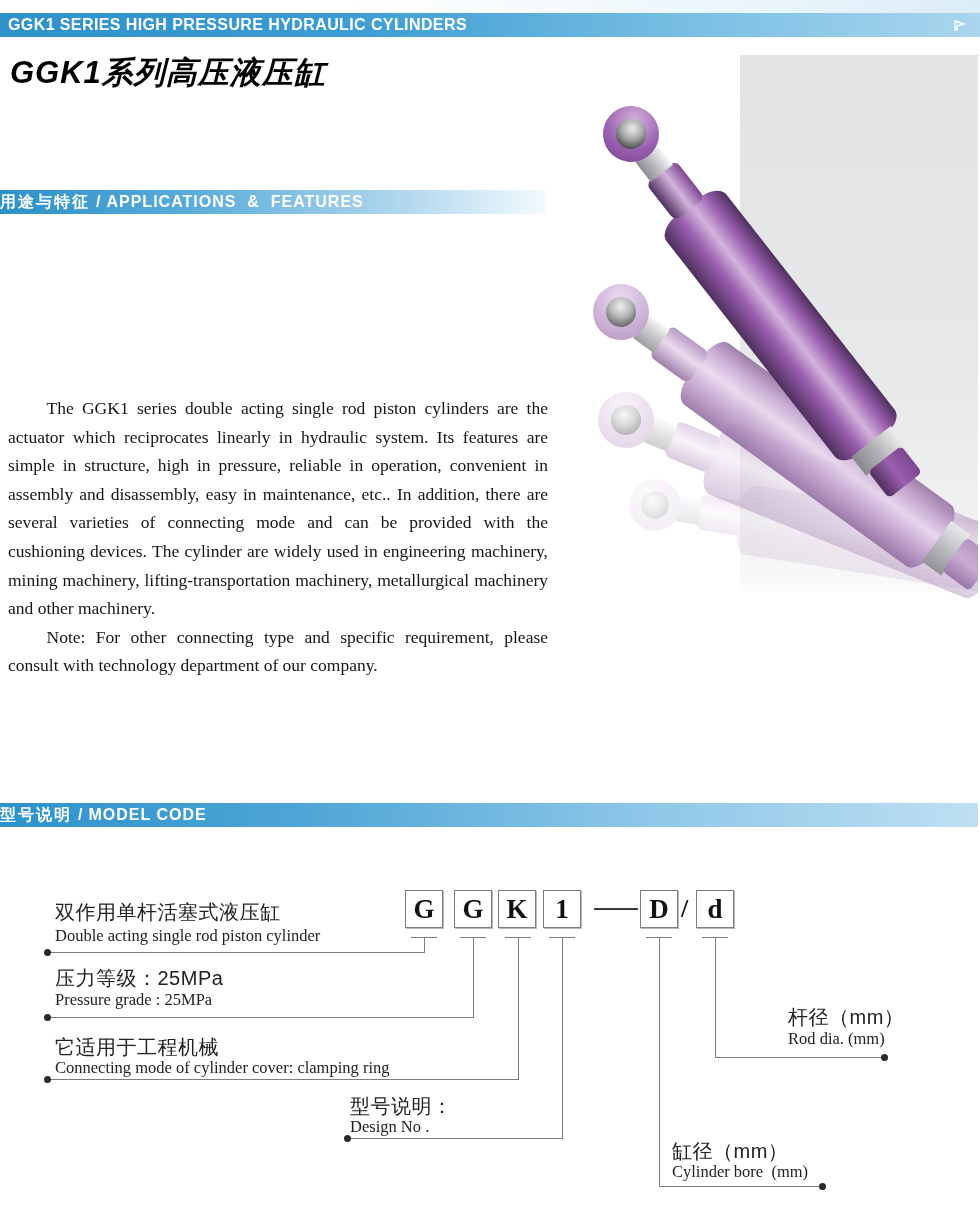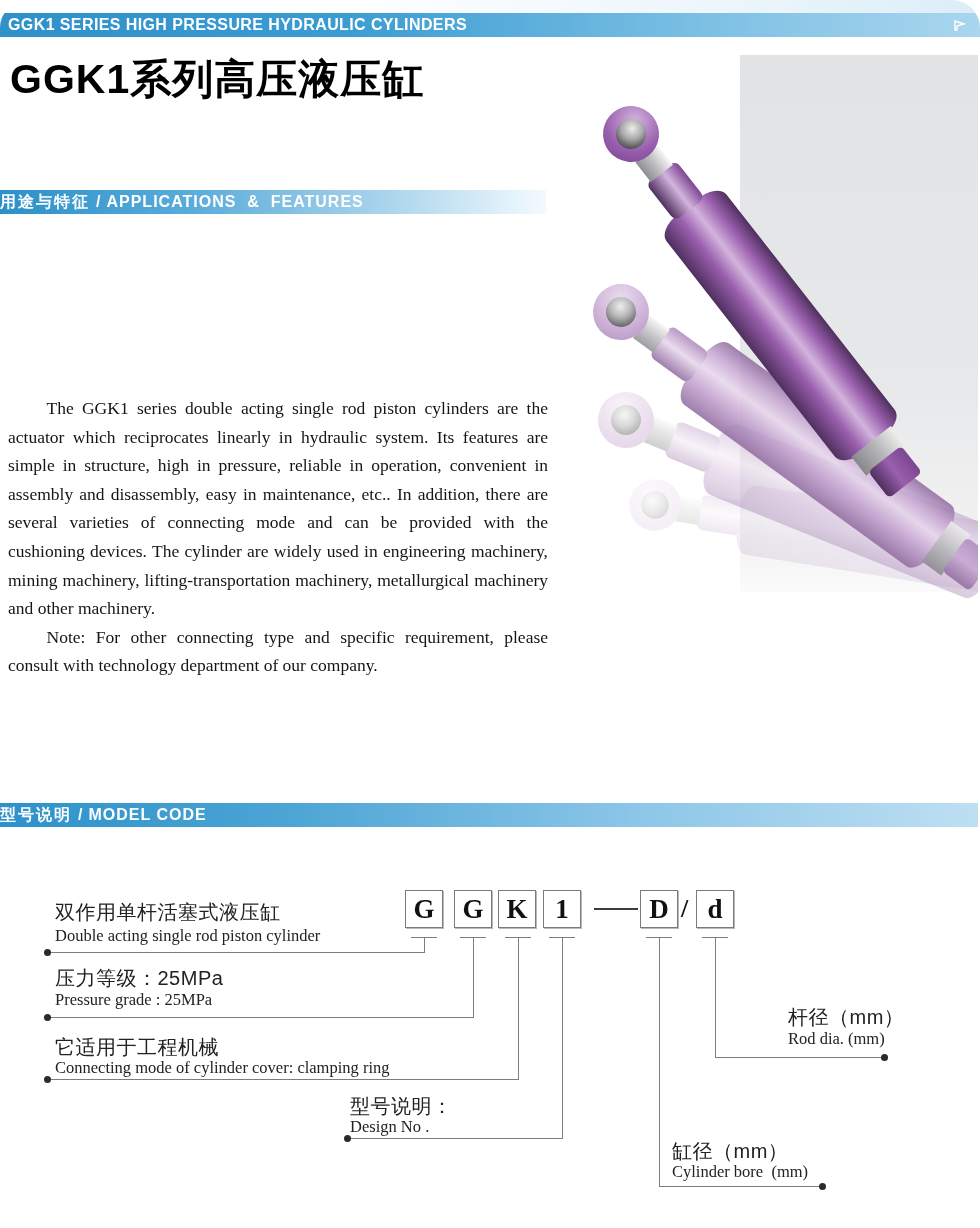--- a/index.html
+++ b/index.html
@@ -1,33 +1,33 @@
 <!DOCTYPE html>
 <html><head>
 <meta charset="utf-8">
 <style>
   * { margin:0; padding:0; box-sizing:border-box; }
   html,body { background:#ffffff; }
   #page {
     position:relative; width:980px; height:1228px; margin:0 auto;
     background:#ffffff; overflow:hidden;
-    font-family:"Liberation Sans", sans-serif; color:#1a1a1a;border-radius:28px;
+    font-family:"Liberation Sans", sans-serif; color:#1a1a1a;
   }
   
   .top-strip { position:absolute; left:0; top:0; width:980px; height:13px;
     background:linear-gradient(90deg,#ffffff 35%,#e9f4fb 80%,#dcedf8); }
   .top-bar { position:absolute; left:0; top:13px; width:980px; height:24px;
     background:linear-gradient(90deg,#2e91c9 0%,#3b9cd2 35%,#7cc0e4 72%,#aad6ee 100%);
     display:flex; align-items:center; }
   .top-bar-title { color:#ffffff; font-weight:bold; font-size:16px; letter-spacing:.4px;
     padding-left:8px; white-space:nowrap; }
   .flag-icon { position:absolute; right:12px; top:4px; width:16px; height:16px; }
   
-  .page-title { position:absolute; left:10px; top:52px; font-size:41px; font-weight:bold;
-    letter-spacing:1px; color:#000; }
+  .page-title { position:absolute; left:10px; top:52px; font-size:31px; font-weight:bold;
+    letter-spacing:1px; color:#000;font-style:italic; }
   
   .sec-header { position:absolute; height:24px; display:flex; align-items:center;
     color:#ffffff; font-size:16px; white-space:nowrap; }
   .sec-header .zh { font-weight:bold; padding-left:0; letter-spacing:2px; }
   .sec-header .sep { font-weight:bold; padding:0 6px; }
   .sec-header .en { font-weight:bold; letter-spacing:1px; }
   #hdr-apps { left:0; top:190px; width:546px;
     background:linear-gradient(90deg,#2c90c8 0%,#5aacda 35%,#a8d3ec 70%,#e7f4fb 95%,#f3fafd 100%); }
   #hdr-model { left:0; top:803px; width:978px;
     background:linear-gradient(90deg,#2c92ca 0%,#4da5d5 30%,#8cc6e8 65%,#bedff2 100%); }

